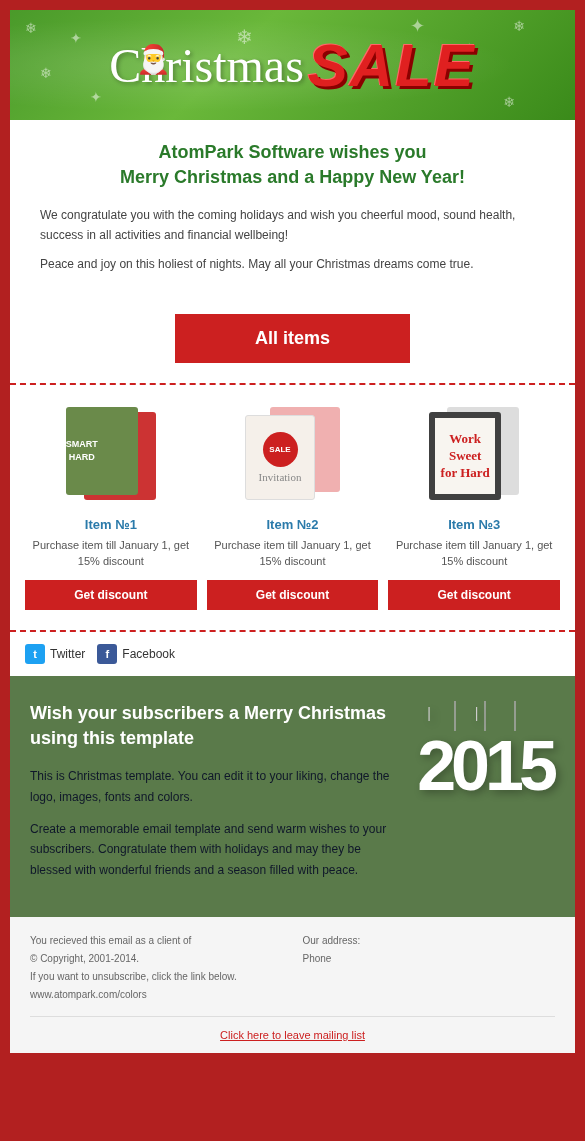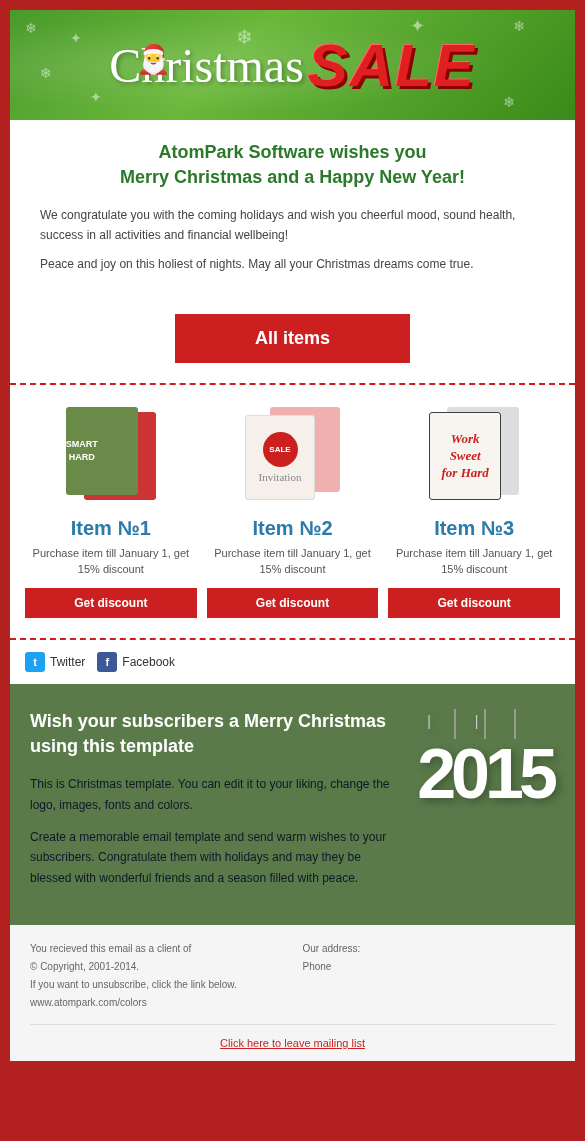--- a/index.html
+++ b/index.html
@@ -226,26 +226,25 @@
     }
     .card-light-main {
       width: 72px;
       height: 88px;
       background: #f8f5f0;
       border-radius: 3px;
       position: absolute;
       left: 0;
       top: 5px;
       z-index: 2;
-      border: 1px solid #404040;
+      border: 6px solid #404040;
       display: flex;
       align-items: center;
       justify-content: center;
       overflow: hidden;
-      font-style: italic;
     }
     .card-light-text {
       font-size: 9px;
       font-weight: bold;
       color: #cc2020;
       text-align: center;
       line-height: 1.3;
       font-family: 'Brush Script MT', cursive;
       font-size: 13px;
     }
@@ -253,21 +252,21 @@
       width: 72px;
       height: 88px;
       background: #ddd;
       border-radius: 3px;
       position: absolute;
       right: 0;
       top: 0;
       z-index: 1;
     }
     .item-name {
-      font-size: 20px;
+      font-size: 13px;
       font-weight: bold;
       color: #2a7aaa;
       margin-bottom: 5px;
       text-align: right;
     }
     .item-desc {
       font-size: 11px;
       color: #555;
       text-align: center;
       line-height: 1.5;

